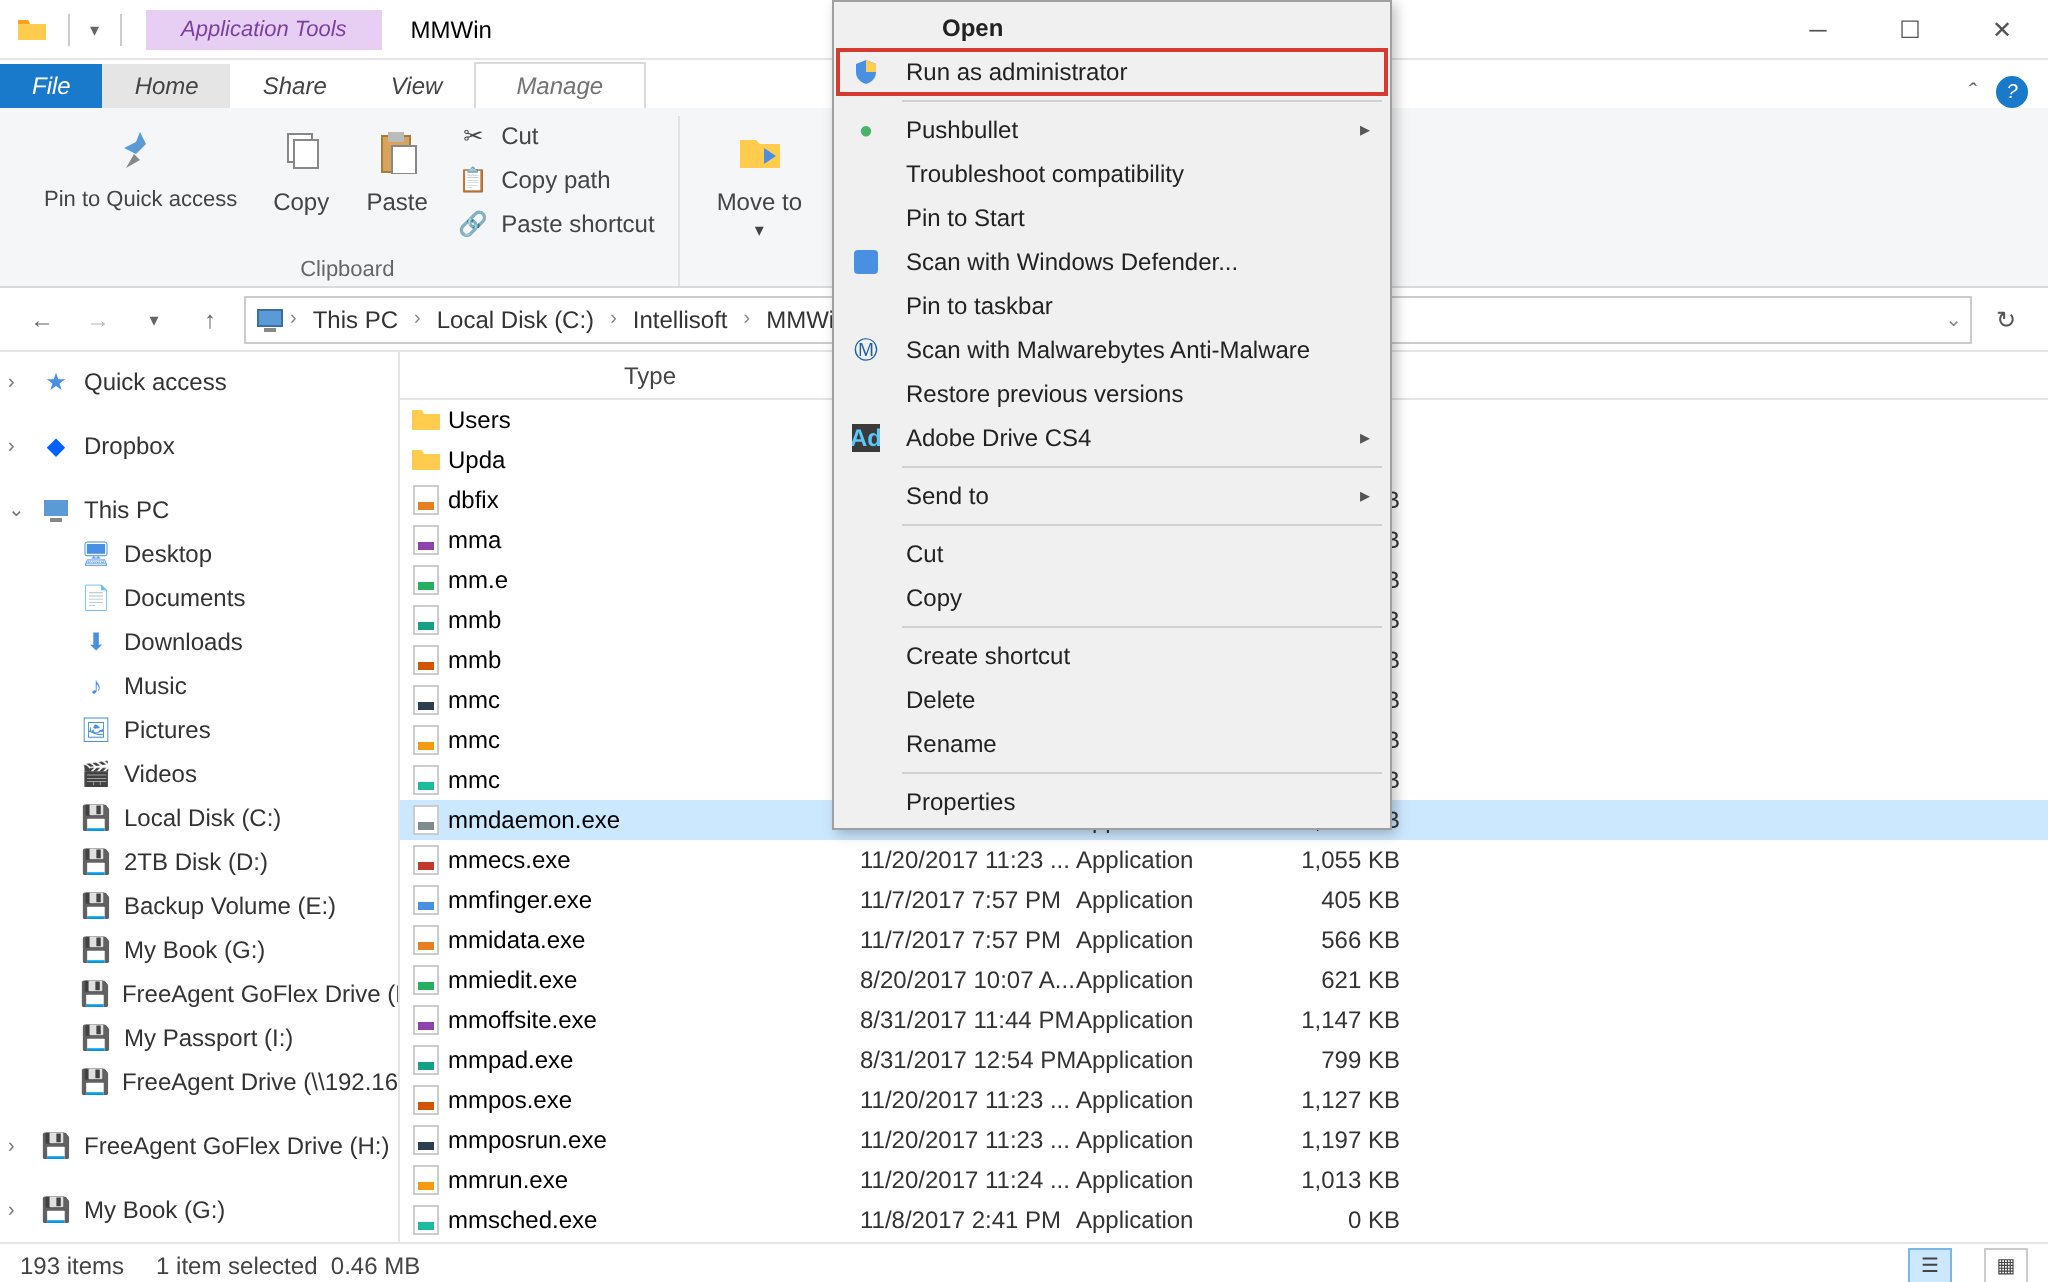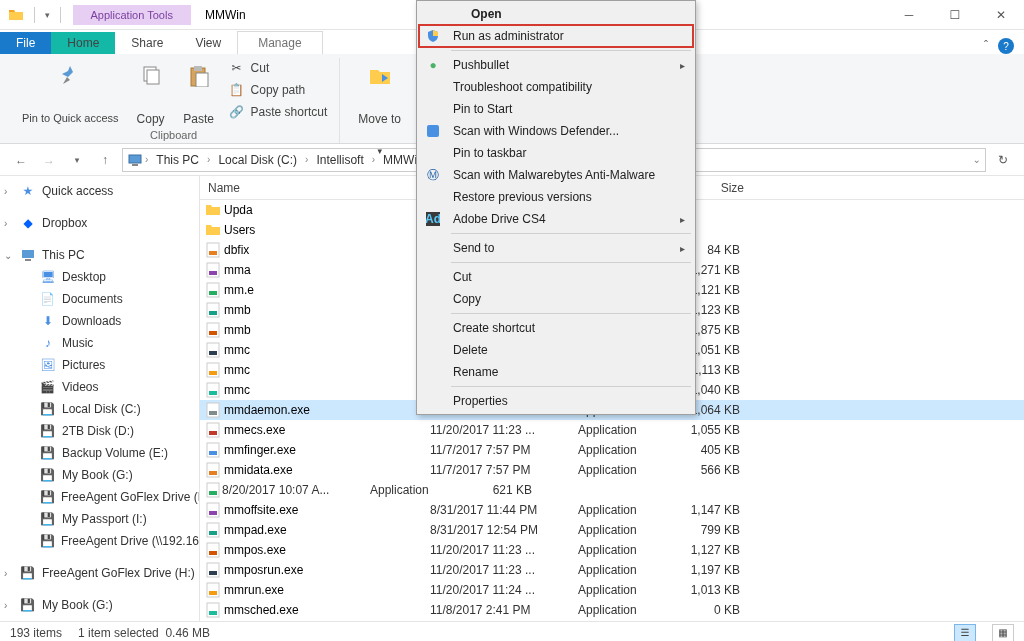--- a/index.html
+++ b/index.html
@@ -1,36 +1,36 @@
 <!DOCTYPE html>
 <html><head>
 <meta charset="utf-8">
 <style>
 * { box-sizing: border-box; margin: 0; padding: 0; font-family: 'Segoe UI', sans-serif; font-size: 12px; }
 body { background: #fff; width: 1024px; height: 641px; overflow: hidden; position: relative; }
 .titlebar { height: 30px; display: flex; align-items: center; background: #fff; border-bottom: 1px solid #e5e5e5; }
 .titlebar .qat { display: flex; align-items: center; gap: 6px; padding: 0 8px; }
 .titlebar .folder-icon { width: 16px; height: 16px; display: inline-block; }
 .titlebar .sep { width: 1px; height: 16px; background: #ccc; margin: 0 4px; }
-.titlebar .tool-tab { background: #e6cff2; color: #7b3fa0; padding: 4px 18px; font-size: 11px; }
+.titlebar .tool-tab { background: #e6cff2; color: #7b3fa0; padding: 4px 18px; font-size: 11px; font-style: italic; }
 .titlebar .title { padding: 4px 14px; }
 .titlebar .spacer { flex: 1; }
 .titlebar .win-btn { width: 46px; height: 30px; display: flex; align-items: center; justify-content: center; color: #555; }
-.tabs { height: 24px; display: flex; align-items: flex-end; background: #fff; }
+.tabs { height: 24px; display: flex; align-items: flex-end; background: #fff; font-style: italic; }
 .tabs .file-tab { background: #1979ca; color: #fff; padding: 4px 16px; }
 .tabs .tab { padding: 4px 16px; color: #444; }
-.tabs .tab.active { background: #14b8a6; }
+.tabs .tab.active { background: #e5e5e5; }
 .tabs .manage-tab { padding: 4px 20px; border: 1px solid #dadada; border-bottom: none; color: #737373; }
 .tabs .right { margin-left: auto; display: flex; align-items: center; gap: 10px; padding-right: 10px; }
 .tabs .help { width:16px; height:16px; border-radius:50%; background:#1979ca; color:#fff; display:flex; align-items:center; justify-content:center; font-size:10px; }
 .ribbon { height: 90px; background: #f5f6f7; border-bottom: 1px solid #dadada; display: flex; padding: 4px 8px 0; gap: 4px; }
 .rgroup { display: flex; flex-direction: column; align-items: center; border-right: 1px solid #e2e2e2; padding: 0 8px; }
 .rgroup .items { display: flex; gap: 4px; flex: 1; align-items: flex-start; }
 .rgroup .label { color: #666; font-size: 11px; padding-bottom: 2px; }
-.rbtn-lg { display: flex; flex-direction: column; align-items: center; gap: 20px; padding: 2px 6px; color: #444; text-align: center; min-width: 42px; }
+.rbtn-lg { display: flex; flex-direction: column; align-items: center; gap: 2px; padding: 2px 6px; color: #444; text-align: center; min-width: 42px; }
 .rbtn-lg .ic { width: 32px; height: 32px; display: flex; align-items: center; justify-content: center; font-size: 20px; }
 .rbtn-sm { display: flex; align-items: center; gap: 6px; padding: 2px 4px; color: #444; white-space: nowrap; }
 .rbtn-sm .ic { width: 16px; height: 16px; display: flex; align-items: center; justify-content: center; }
 .rcol { display: flex; flex-direction: column; gap: 2px; }
 .addressbar { height: 32px; display: flex; align-items: center; gap: 6px; padding: 0 10px; border-bottom: 1px solid #e5e5e5; }
 .navbtn { width: 22px; height: 22px; display: flex; align-items: center; justify-content: center; color: #666; border-radius: 2px; }
 .navbtn.disabled { color: #bbb; }
 .breadcrumb { flex: 1; height: 24px; border: 1px solid #ccc; display: flex; align-items: center; padding: 0 4px; gap: 2px; }
 .breadcrumb .crumb { padding: 2px 6px; color: #333; display: flex; align-items: center; gap: 4px; }
 .breadcrumb .chev { color: #888; font-size: 10px; }
@@ -49,21 +49,21 @@
 .col-name { width: 226px; padding-left: 4px; }
 .col-date { width: 108px; }
 .col-type { width: 110px; text-align: left; }
 .col-size { width: 62px; text-align: right; padding-right: 10px; }
 .files { flex: 1; overflow-y: auto; }
 .file-row { display: flex; align-items: center; height: 20px; padding-left: 4px; }
 .file-row.selected { background: #cce8ff; }
 .file-row .ic { width: 18px; height: 16px; display: flex; align-items: center; justify-content: center; }
 .file-row .nm { width: 208px; padding-left: 2px; white-space: nowrap; overflow: hidden; }
 .file-row .dt { width: 108px; color: #333; white-space: nowrap; }
-.file-row .tp { width: 110px; color: #333; margin-left: 40px; }
+.file-row .tp { width: 110px; color: #333; }
 .file-row .sz { width: 62px; text-align: right; color: #333; padding-right: 10px; }
 .statusbar { height: 22px; border-top: 1px solid #e5e5e5; display: flex; align-items: center; padding: 0 10px; color: #444; gap: 16px; }
 .statusbar .spacer { flex: 1; }
 .viewbtn { width: 22px; height: 18px; border: 1px solid #ccc; display: flex; align-items: center; justify-content: center; font-size: 10px; }
 .viewbtn.active { background: #cce8ff; border-color: #7ab7e8; }
 .context-menu { position: absolute; left: 416px; top: 0; width: 280px; background: #f0f0f0; border: 1px solid #a0a0a0; box-shadow: 2px 2px 6px rgba(0,0,0,0.25); z-index: 100; padding: 2px; }
 .cm-item { display: flex; align-items: center; height: 22px; padding: 0 8px 0 4px; gap: 10px; color: #222; }
 .cm-item .ic { width: 20px; height: 16px; display: flex; align-items: center; justify-content: center; }
 .cm-item .txt { flex: 1; }
 .cm-item .arr { color: #555; font-size: 10px; }
@@ -323,52 +323,51 @@
         <span class="exp">›</span>
         <span class="ic">💾</span>
         <span>My Book (G:)</span>
       </div>
     <div class="navgap"></div>
 
   </div>
 
   <div class="content">
     <div class="col-headers">
-      <div class="col-name">Name</div>
       <div class="col-date"></div>
       <div class="col-type">Type</div>
       <div style="width:44px;text-align:center;color:#777">ˆ</div>
       <div class="col-size">Size</div>
     </div>
     <div class="files" id="files-container">
         <div class="file-row">
           <span class="ic">
             <svg width="16" height="16">
               <path fill="#ffcc4d" d="M1 3h5l1 2h8v8H1z"></path>
             </svg>
           </span>
-          <span class="nm">Upda</span>
-          <span class="dt"></span>
-          <span class="tp">File folder</span>
-          <span class="sz"></span>
-        </div>
-        <div class="file-row">
-          <span class="ic">
-            <svg width="16" height="16">
-              <path fill="#ffcc4d" d="M1 3h5l1 2h8v8H1z"></path>
-            </svg>
-          </span>
           <span class="nm">Users</span>
           <span class="dt">M</span>
           <span class="tp">File folder</span>
           <span class="sz"></span>
         </div>
         <div class="file-row">
           <span class="ic">
             <svg width="16" height="16">
+              <path fill="#ffcc4d" d="M1 3h5l1 2h8v8H1z"></path>
+            </svg>
+          </span>
+          <span class="nm">Upda</span>
+          <span class="dt"></span>
+          <span class="tp">File folder</span>
+          <span class="sz"></span>
+        </div>
+        <div class="file-row">
+          <span class="ic">
+            <svg width="16" height="16">
               <rect x="2" y="1" width="12" height="14" fill="#fff" stroke="#ccc"></rect>
               <rect x="4" y="9" width="8" height="4" fill="#e67e22"></rect>
             </svg>
           </span>
           <span class="nm">dbfix</span>
           <span class="dt"></span>
           <span class="tp">Application</span>
           <span class="sz">84 KB</span>
         </div>
         <div class="file-row">
@@ -503,20 +502,21 @@
           <span class="tp">Application</span>
           <span class="sz">566 KB</span>
         </div>
         <div class="file-row">
           <span class="ic">
             <svg width="16" height="16">
               <rect x="2" y="1" width="12" height="14" fill="#fff" stroke="#ccc"></rect>
               <rect x="4" y="9" width="8" height="4" fill="#27ae60"></rect>
             </svg>
           </span>
+          <span class="nm">mmiedit.exe</span>
           <span class="dt">8/20/2017 10:07 A...</span>
           <span class="tp">Application</span>
           <span class="sz">621 KB</span>
         </div>
         <div class="file-row">
           <span class="ic">
             <svg width="16" height="16">
               <rect x="2" y="1" width="12" height="14" fill="#fff" stroke="#ccc"></rect>
               <rect x="4" y="9" width="8" height="4" fill="#8e44ad"></rect>
             </svg>

